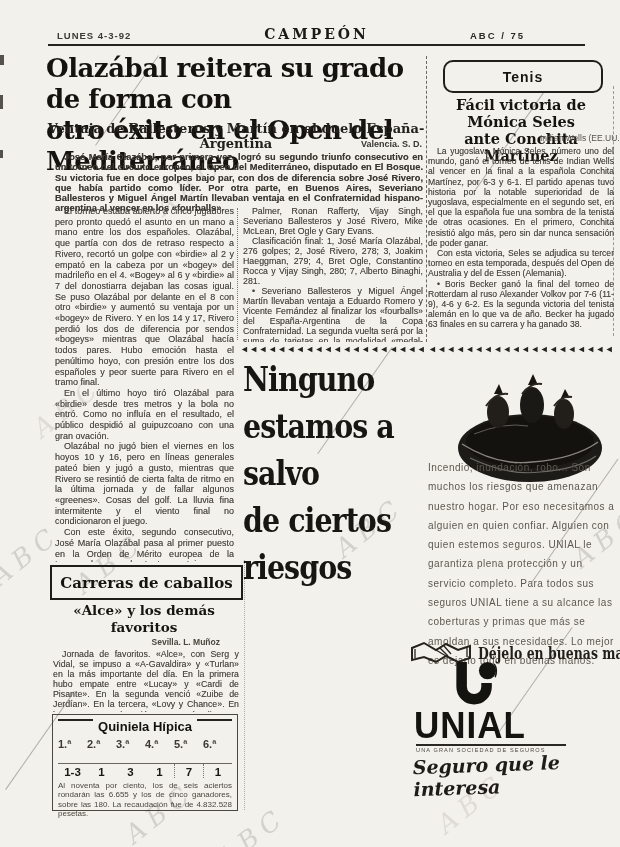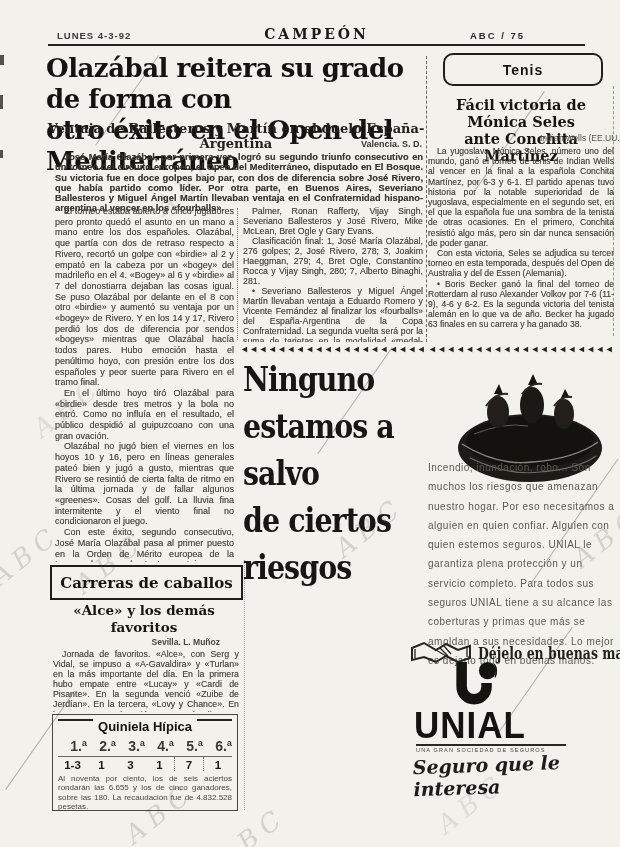--- a/index.html
+++ b/index.html
@@ -32,21 +32,21 @@
   .vrule{border-left:1px dotted #777}
   .v-cols{left:237px;top:208px;height:132px}
   .v-main{left:426px;top:56px;height:286px;border-left:1px dashed #666}
   .v-right{left:613px;top:86px;height:250px;border-left:1px dashed #999}
   .v-bottom{left:244px;top:560px;height:250px;border-left:1px dotted #aaa}
   .arrows{font-size:9px;letter-spacing:.4px;color:#26241f;white-space:nowrap;overflow:hidden}
   .a1{left:240px;top:344px;width:184px}
   .a2{left:428px;top:344px;width:186px}
 
   
-  .t-box{left:443px;top:53px;width:156px;height:29px;border:2px solid #211f1b;border-radius:10px;display:flex;align-items:center;justify-content:center}
+  .t-box{left:443px;top:60px;width:156px;height:29px;border:2px solid #211f1b;border-radius:10px;display:flex;align-items:center;justify-content:center}
   .t-box span{font-weight:bold;font-size:14px;letter-spacing:1px;color:#17150f}
   .t-head{left:426px;top:96px;width:190px;text-align:center;font-weight:bold;font-size:14.5px;line-height:17px;color:#16140f}
   .t-date{left:428px;top:133px;width:212px;text-align:right;font-size:8.5px;color:#55524c}
   .t-body{left:428px;top:146px;width:186px;height:192px;overflow:hidden;font-size:8.6px;line-height:10.2px}
 
   
   .ad-head{left:243px;top:356px;width:220px;font-weight:bold;font-size:30px;line-height:42px;color:#181613;letter-spacing:-1px;transform:scale(.95,1.12);transform-origin:left top}
   .nest{left:452px;top:372px}
   .ad-body{left:428px;top:458px;width:188px;font-size:10px;line-height:19.3px;letter-spacing:.5px;color:#5c5850;text-align:left}
   .shake{left:410px;top:638px}
@@ -60,21 +60,21 @@
   .h-box{left:50px;top:565px;width:189px;height:31px;border:2.5px solid #1f1d19;display:flex;align-items:center;justify-content:center}
   .h-box span{font-weight:bold;font-size:15px;color:#16140f}
   .h-head{left:46px;top:602px;width:196px;text-align:center;font-weight:bold;font-size:13.5px;line-height:16.5px;color:#17150f}
   .h-date{left:48px;top:637px;width:172px;text-align:right;font-size:8.5px;font-weight:bold;color:#4a473f}
   .h-body{left:53px;top:649px;width:186px;height:63px;overflow:hidden;font-size:8.8px;line-height:10.1px}
   .q-box{left:52px;top:714px;width:186px;height:97px;border:1.5px solid #4a473f;padding:3px 5px;box-sizing:border-box}
   .q-title{display:flex;align-items:flex-start;gap:5px;margin-top:1px}
   .q-title .qline{flex:1;height:2px;background:#25231e}
   .q-title span{font-weight:bold;font-size:13px;color:#14120d}
   .q-table{display:grid;grid-template-columns:repeat(6,1fr);margin-top:4px}
-  .q-h{font-size:14px;font-weight:bold;text-align:right;color:#3c3933;padding-bottom:2px;border-bottom:1px solid #6a665e}
+  .q-h{font-size:11px;font-weight:bold;text-align:left;color:#3c3933;padding-bottom:13px;border-bottom:1px solid #6a665e}
   .q-v{font-size:11.5px;font-weight:bold;text-align:center;color:#1b1914;padding-top:2px}
   .q-v.sep{border-left:1px dotted #777}
   .q-note{margin-top:3px;font-size:8px;line-height:9.3px;text-align:justify;color:#4a473f}
 
   
   .wm{font-family:"DejaVu Serif",serif;font-style:italic;font-size:26px;letter-spacing:7px;color:rgba(45,42,38,.16);transform:rotate(-38deg);pointer-events:none;white-space:nowrap}
   .wm.faint{color:rgba(45,42,38,.10)}
   .slash{height:0;border-top:1.5px solid rgba(55,52,46,.35);transform:rotate(-55deg)}
   .edge{background:#55524b}
 </style>

